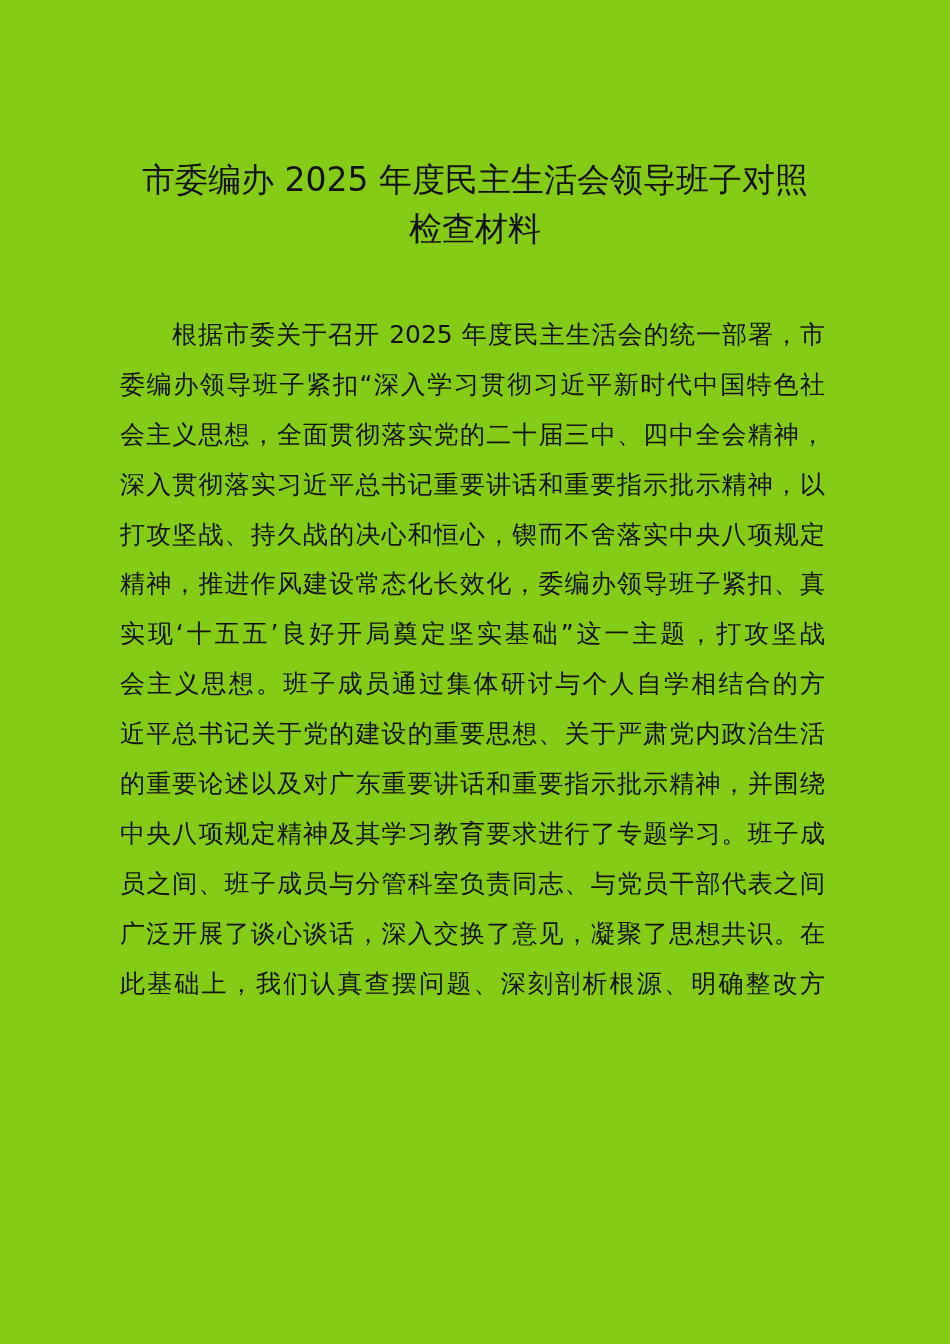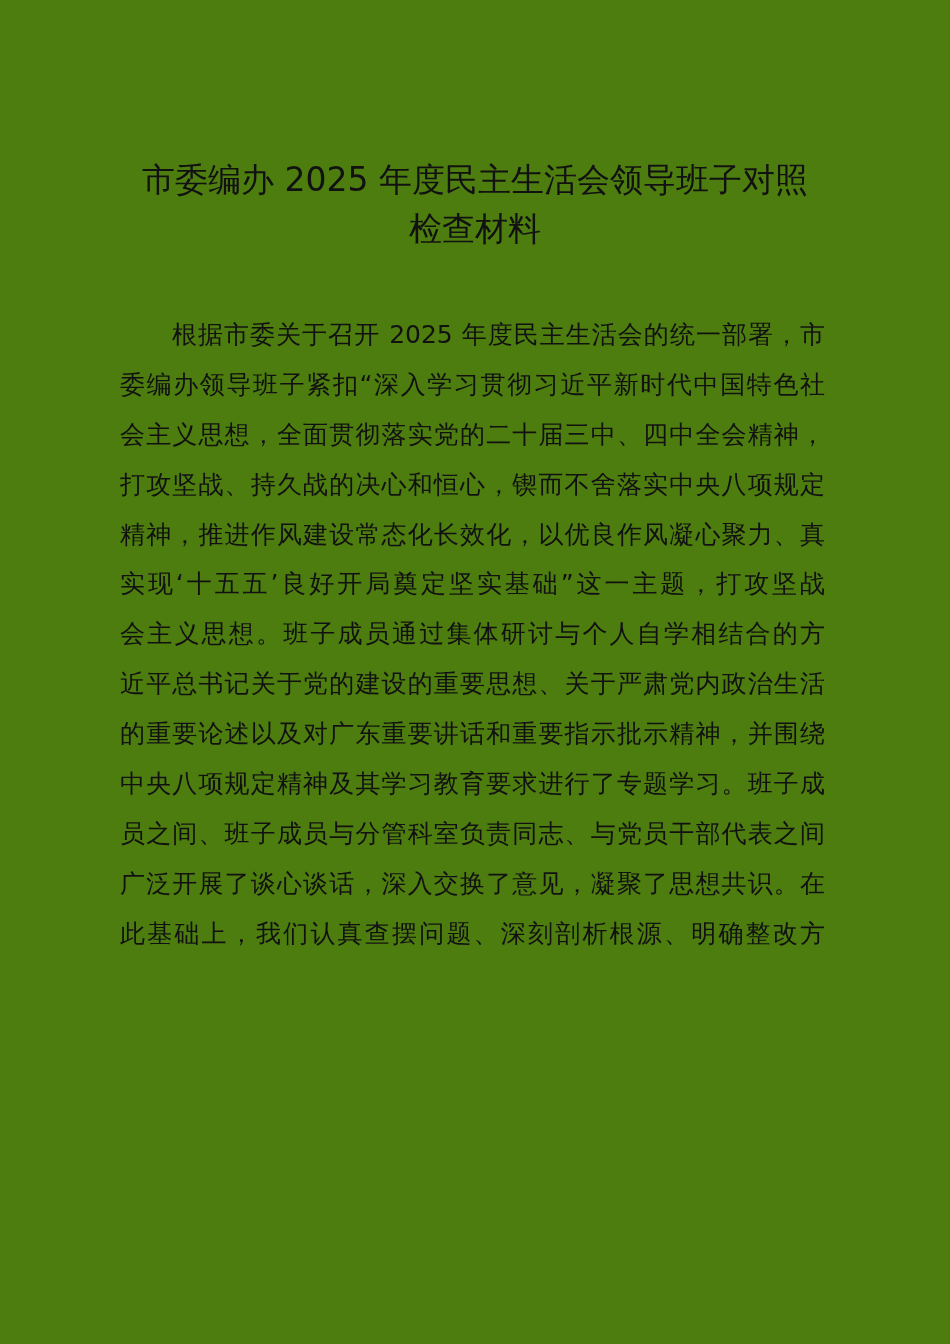--- a/index.html
+++ b/index.html
@@ -13,21 +13,21 @@
       position: relative;
       overflow: hidden;
       font-family: "DejaVu Sans", "Liberation Sans", sans-serif;
       color: #111111;
     }
     .page {
       position: absolute;
       left: 0; top: 0;
       width: 950px;
       height: 1344px;
-      background: #4d7c0f;
+      background: #84cc16;
     }
     .title {
       position: absolute;
       left: 100px;
       top: 155px;
       width: 750px;
       text-align: center;
       font-size: 33px;
       line-height: 49px;
       font-weight: normal;
@@ -67,22 +67,23 @@
 <div class="page">
   <h1 class="title">
     <span class="tline">市委编办 2025 年度民主生活会领导班子对照</span>
     <span class="tline">检查材料</span>
   </h1>
 
   <div class="body-text">
     <span class="bline first">根据市委关于召开 2025 年度民主生活会的统一部署，市</span>
     <span class="bline">委编办领导班子紧扣“深入学习贯彻习近平新时代中国特色社</span>
     <span class="bline">会主义思想，全面贯彻落实党的二十届三中、四中全会精神，</span>
+    <span class="bline">深入贯彻落实习近平总书记重要讲话和重要指示批示精神，以</span>
     <span class="bline">打攻坚战、持久战的决心和恒心，锲而不舍落实中央八项规定</span>
-    <span class="bline">精神，推进作风建设常态化长效化，以优良作风凝心聚力、真</span>
+    <span class="bline">精神，推进作风建设常态化长效化，委编办领导班子紧扣、真</span>
     <span class="bline">实现‘十五五’良好开局奠定坚实基础”这一主题，打攻坚战</span>
     <span class="bline">会主义思想。班子成员通过集体研讨与个人自学相结合的方</span>
     <span class="bline">近平总书记关于党的建设的重要思想、关于严肃党内政治生活</span>
     <span class="bline">的重要论述以及对广东重要讲话和重要指示批示精神，并围绕</span>
     <span class="bline">中央八项规定精神及其学习教育要求进行了专题学习。班子成</span>
     <span class="bline">员之间、班子成员与分管科室负责同志、与党员干部代表之间</span>
     <span class="bline">广泛开展了谈心谈话，深入交换了意见，凝聚了思想共识。在</span>
     <span class="bline">此基础上，我们认真查摆问题、深刻剖析根源、明确整改方</span>
   </div>
 </div>

